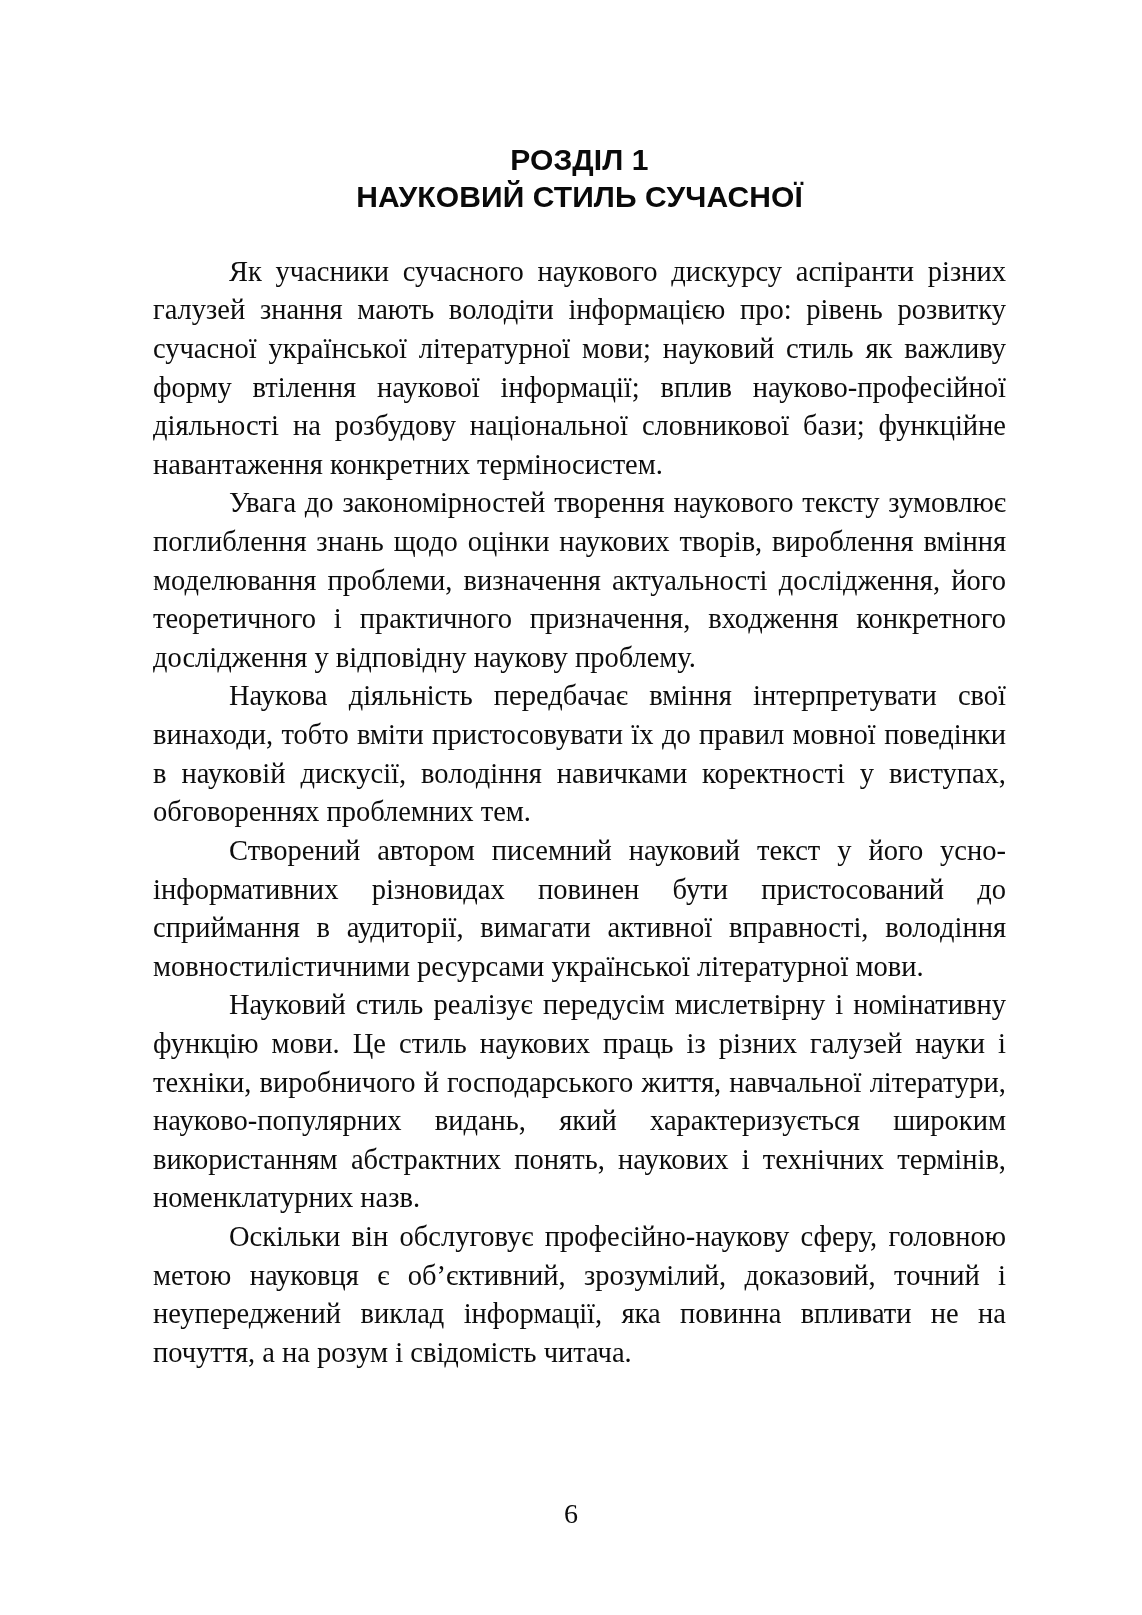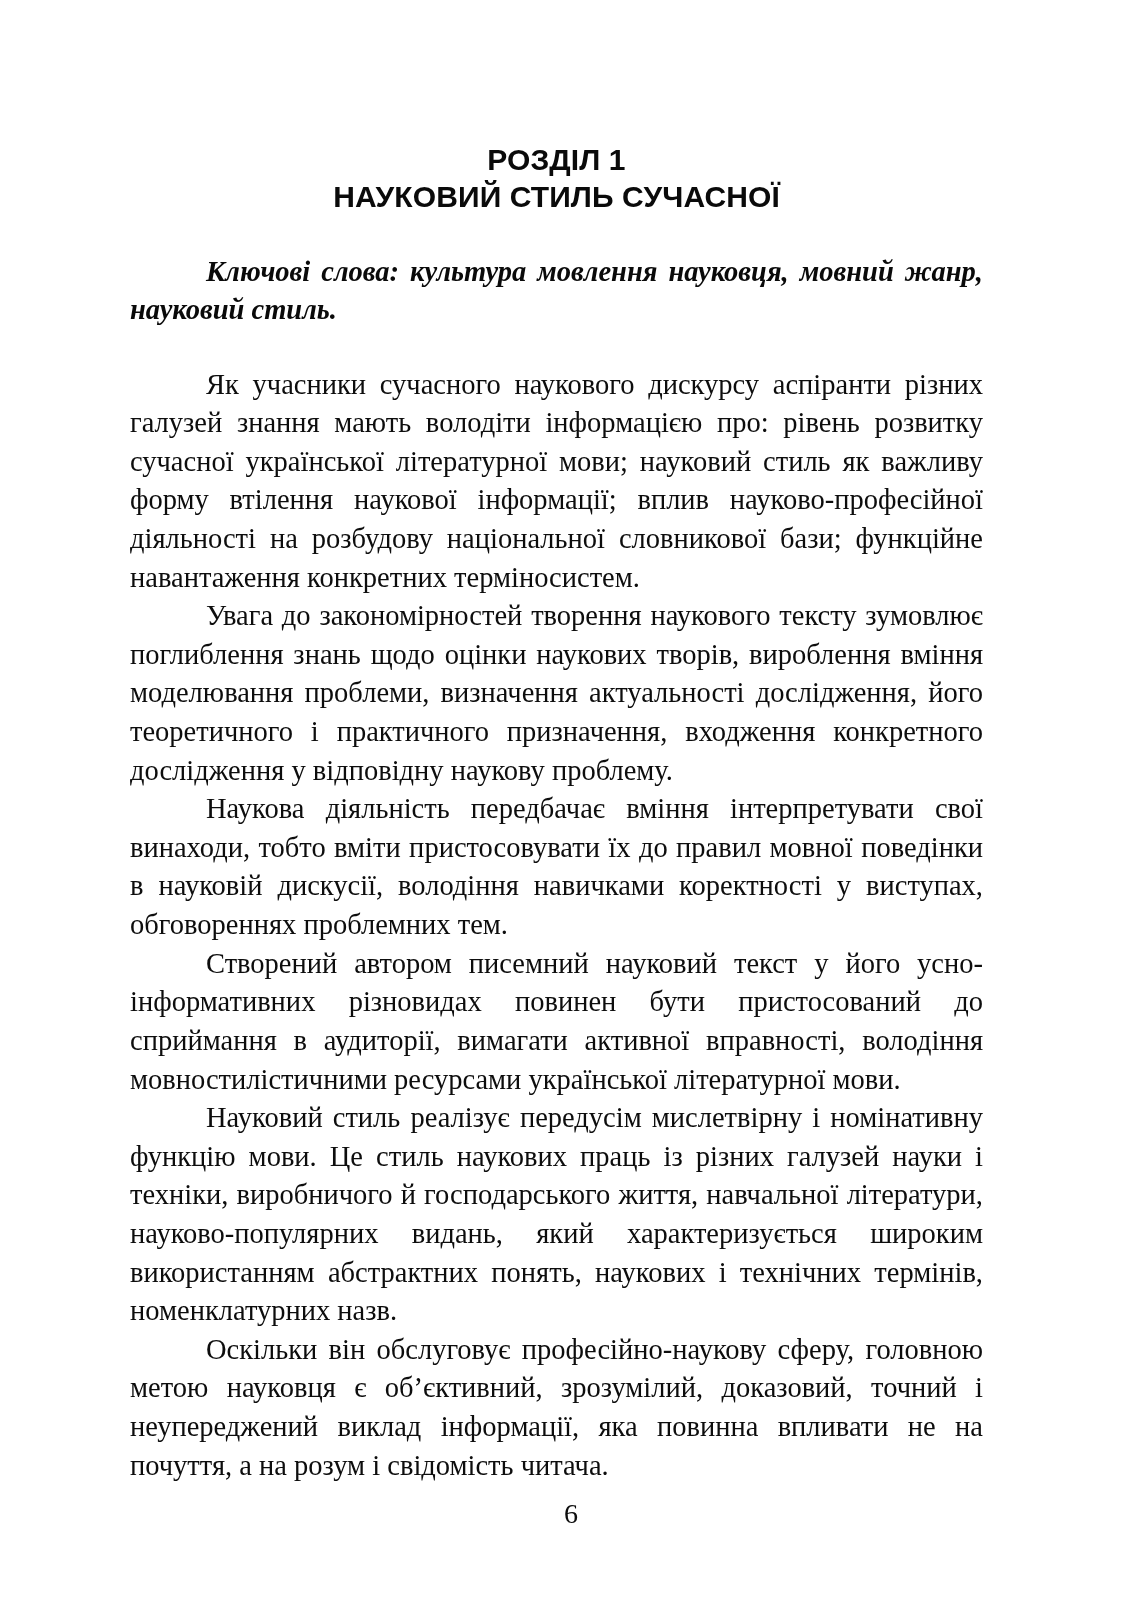--- a/index.html
+++ b/index.html
@@ -14,21 +14,21 @@
     width: 1142px;
     height: 1615px;
     margin: 0 auto;
     background: #ffffff;
     box-sizing: border-box;
     overflow: hidden;
   }
 
   .content {
     position: absolute;
-    left: 130px;
+    left: 153px;
     top: 0;
     width: 853px;
   }
 
   
   .chapter-title {
     margin-top: 142px;
     text-align: center;
     font-family: "Liberation Sans", sans-serif;
     font-weight: bold;
@@ -108,21 +108,20 @@
 
 <div class="page">
 
   <div class="content">
 
     <h1 class="chapter-title">
       <span class="t-line">РОЗДІЛ 1</span>
       <span class="t-line">НАУКОВИЙ СТИЛЬ СУЧАСНОЇ</span>
     </h1>
 
-    <div class="keywords">Ключові слова: культура мовлення науковця, мовний жанр, науковий стиль.</div>
 
 
     <div class="body-text">
       <p>Як учасники сучасного наукового дискурсу аспіранти різних галузей знання мають володіти інформацією про: рівень розвитку сучасної української літературної мови; науковий стиль як важливу форму втілення наукової інформації; вплив науково-професійної діяльності на розбудову національної словникової бази; функційне навантаження конкретних терміносистем.</p>
       <p>Увага до закономірностей творення наукового тексту зумовлює поглиблення знань щодо оцінки наукових творів, вироблення вміння моделювання проблеми, визначення актуальності дослідження, його теоретичного і практичного призначення, входження конкретного дослідження у відповідну наукову проблему.</p>
       <p>Наукова діяльність передбачає вміння інтерпретувати свої винаходи, тобто вміти пристосовувати їх до правил мовної поведінки в науковій дискусії, володіння навичками коректності у виступах, обговореннях проблемних тем.</p>
       <p>Створений автором писемний науковий текст у його усно-інформативних різновидах повинен бути пристосований до сприймання в аудиторії, вимагати активної вправності, володіння мовностилістичними ресурсами української літературної мови.</p>
       <p>Науковий стиль реалізує передусім мислетвірну і номінативну функцію мови. Це стиль наукових праць із різних галузей науки і техніки, виробничого й господарського життя, навчальної літератури, науково-популярних видань, який характеризується широким використанням абстрактних понять, наукових і технічних термінів, номенклатурних назв.</p>
       <p>Оскільки він обслуговує професійно-наукову сферу, головною метою науковця є об’єктивний, зрозумілий, доказовий, точний і неупереджений виклад інформації, яка повинна впливати не на почуття, а на розум і свідомість читача.</p>
     </div>

